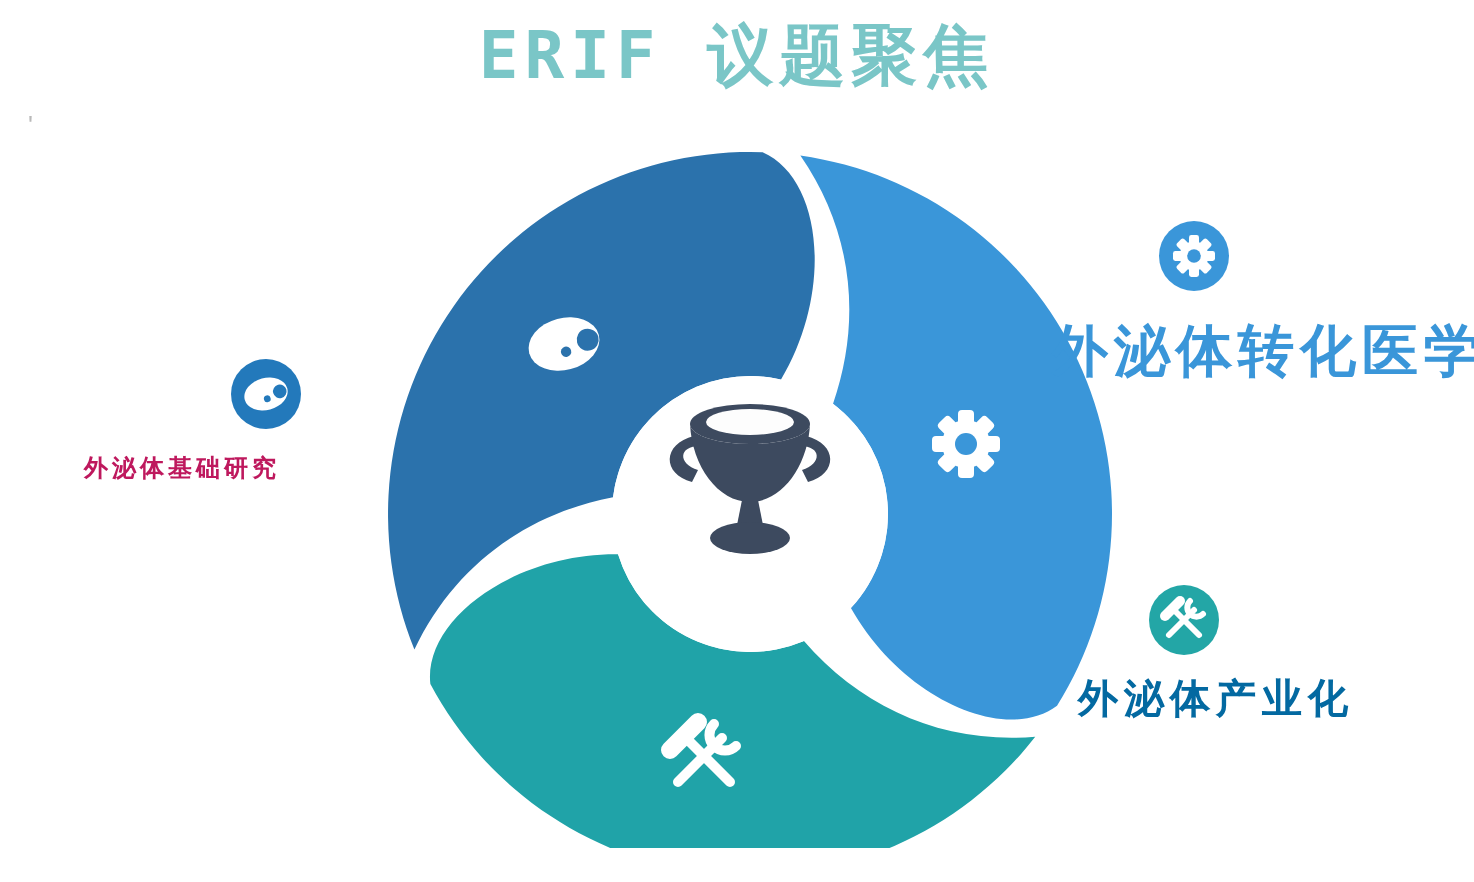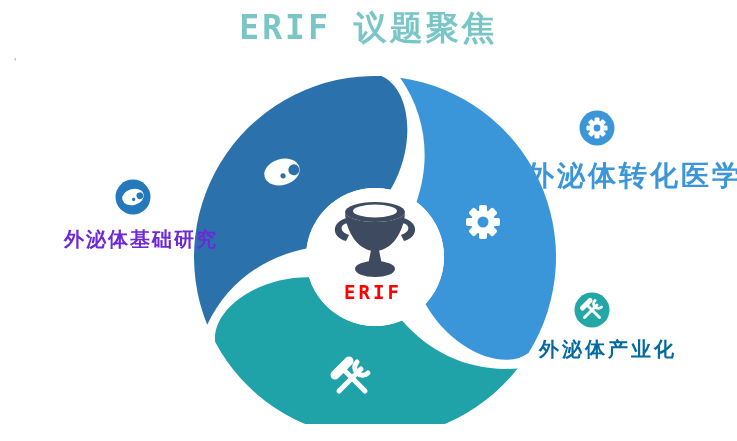--- a/index.html
+++ b/index.html
@@ -6,21 +6,21 @@
   .stage{position:relative;width:737px;height:424px;background:#fff;overflow:hidden;
          font-family:"Liberation Sans",sans-serif;}
   .title{position:absolute;top:6px;left:0;width:100%;text-align:center;
          font-family:"DejaVu Sans Mono","Liberation Sans",sans-serif;
          font-size:33px;font-weight:bold;letter-spacing:3px;color:#7AC6C7;}
   .stray{position:absolute;left:14px;top:55px;color:#B9B9B9;font-size:13px;}
   .center-label{position:absolute;left:306px;top:281px;width:134px;text-align:center;
          font-family:"DejaVu Sans Mono","Liberation Sans",sans-serif;
          font-size:19px;font-weight:bold;letter-spacing:3px;color:#FF0000;}
   .side-label{position:absolute;font-weight:bold;white-space:nowrap;}
-  .label-basic{left:42px;top:226px;font-size:20px;letter-spacing:2px;color:#6d28d9;margin-left:22px;}
+  .label-basic{left:42px;top:226px;font-size:12px;letter-spacing:2px;color:#be185d;}
   .label-trans{left:526px;top:157px;font-size:28px;letter-spacing:3px;color:#3A96D9;}
   .label-industry{left:539px;top:336px;font-size:20px;letter-spacing:3px;color:#0369a1;}
   svg{position:absolute;left:0;top:0;}
 </style>
 </head>
 <body>
 
 <div class="stage">
 
   <svg width="737" height="441" viewBox="0 0 737 441">
@@ -94,17 +94,16 @@
         <line x1="-5" y1="-5" x2="7.5" y2="7.5" stroke-width="3"></line>
         <line x1="-9.5" y1="-2" x2="-2" y2="-9.5" stroke-width="5"></line>
         <line x1="-7.5" y1="7.5" x2="5" y2="-5" stroke-width="3"></line>
         <path d="M 3 -9.5 A 4.4 4.4 0 1 0 9.5 -3" stroke-width="3"></path>
       </g>
     </g>
   </svg>
 
   <div class="title">ERIF 议题聚焦</div>
   <div class="stray">'</div>
-  <div class="center-label">ERIF</div>
   <div class="side-label label-basic">外泌体基础研究</div>
   <div class="side-label label-trans">外泌体转化医学</div>
   <div class="side-label label-industry">外泌体产业化</div>
 </div>
 
 </body></html>

